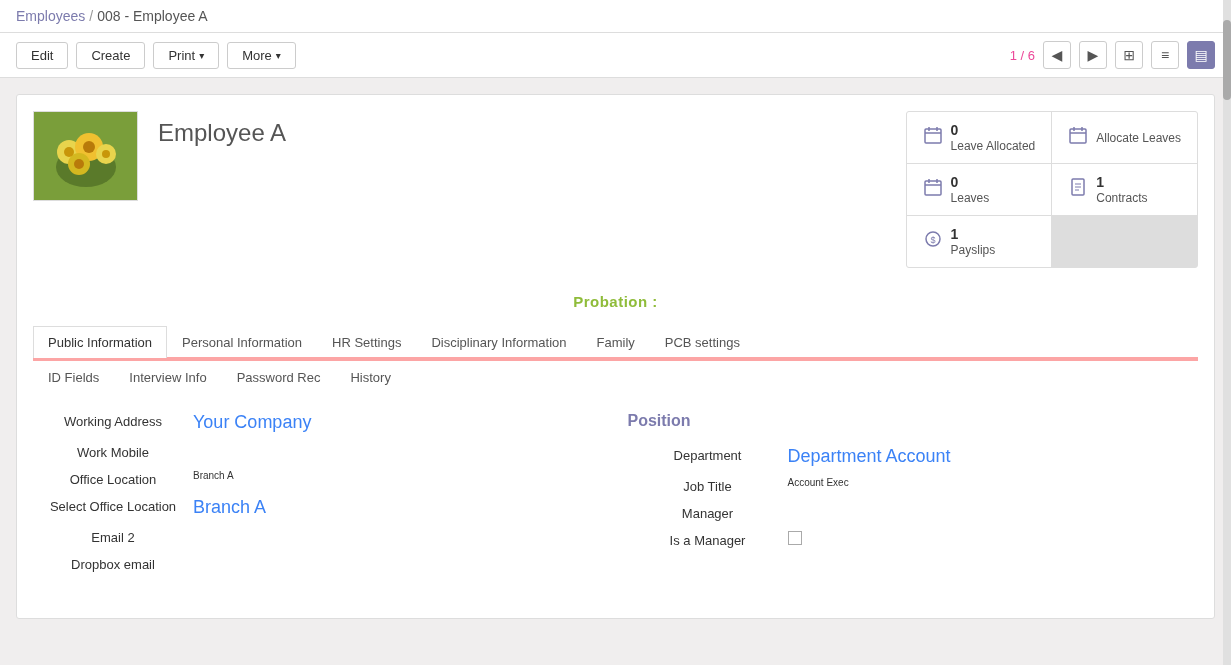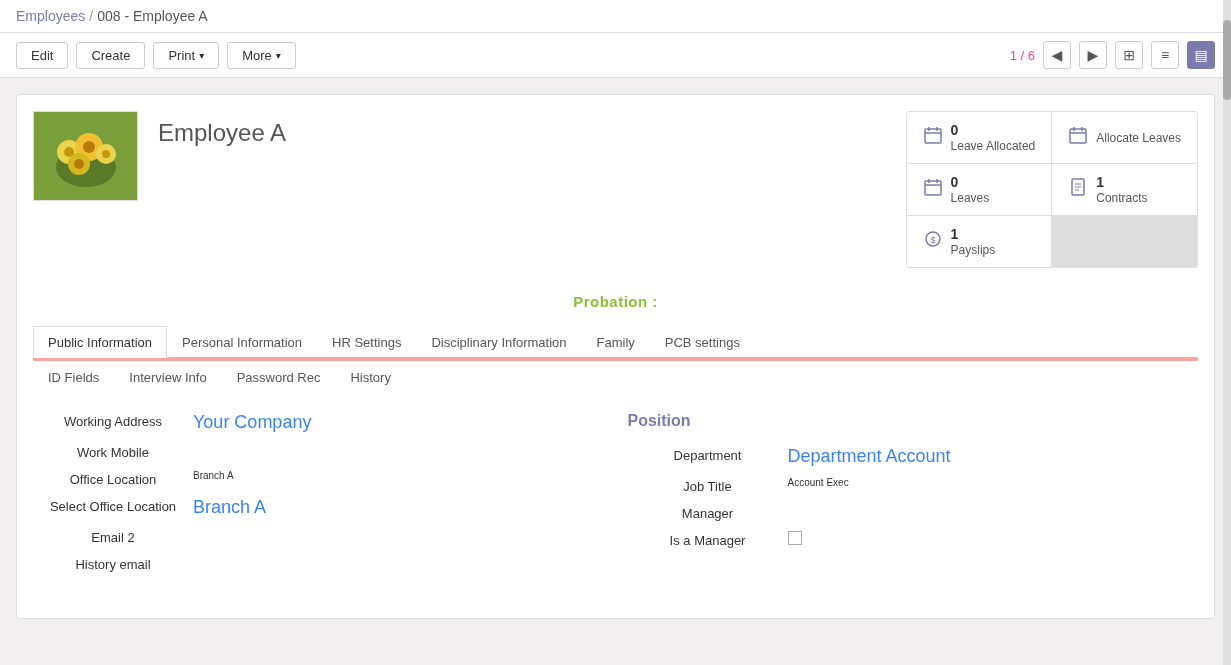--- a/index.html
+++ b/index.html
@@ -414,21 +414,21 @@
           <span class="field-label">Select Office Location</span>
           <span class="field-value">Branch A</span>
         </div>
 
         <div class="field-row">
           <span class="field-label">Email 2</span>
           <span class="field-value-plain"></span>
         </div>
 
         <div class="field-row">
-          <span class="field-label">History email</span>
+          <span class="field-label">Dropbox email</span>
           <span class="field-value-plain"></span>
         </div>
       </div>
 
       <div>
         <div class="section-title">Position</div>
 
         <div class="field-row">
           <span class="field-label">Department</span>
           <span class="field-value">Department Account</span>

